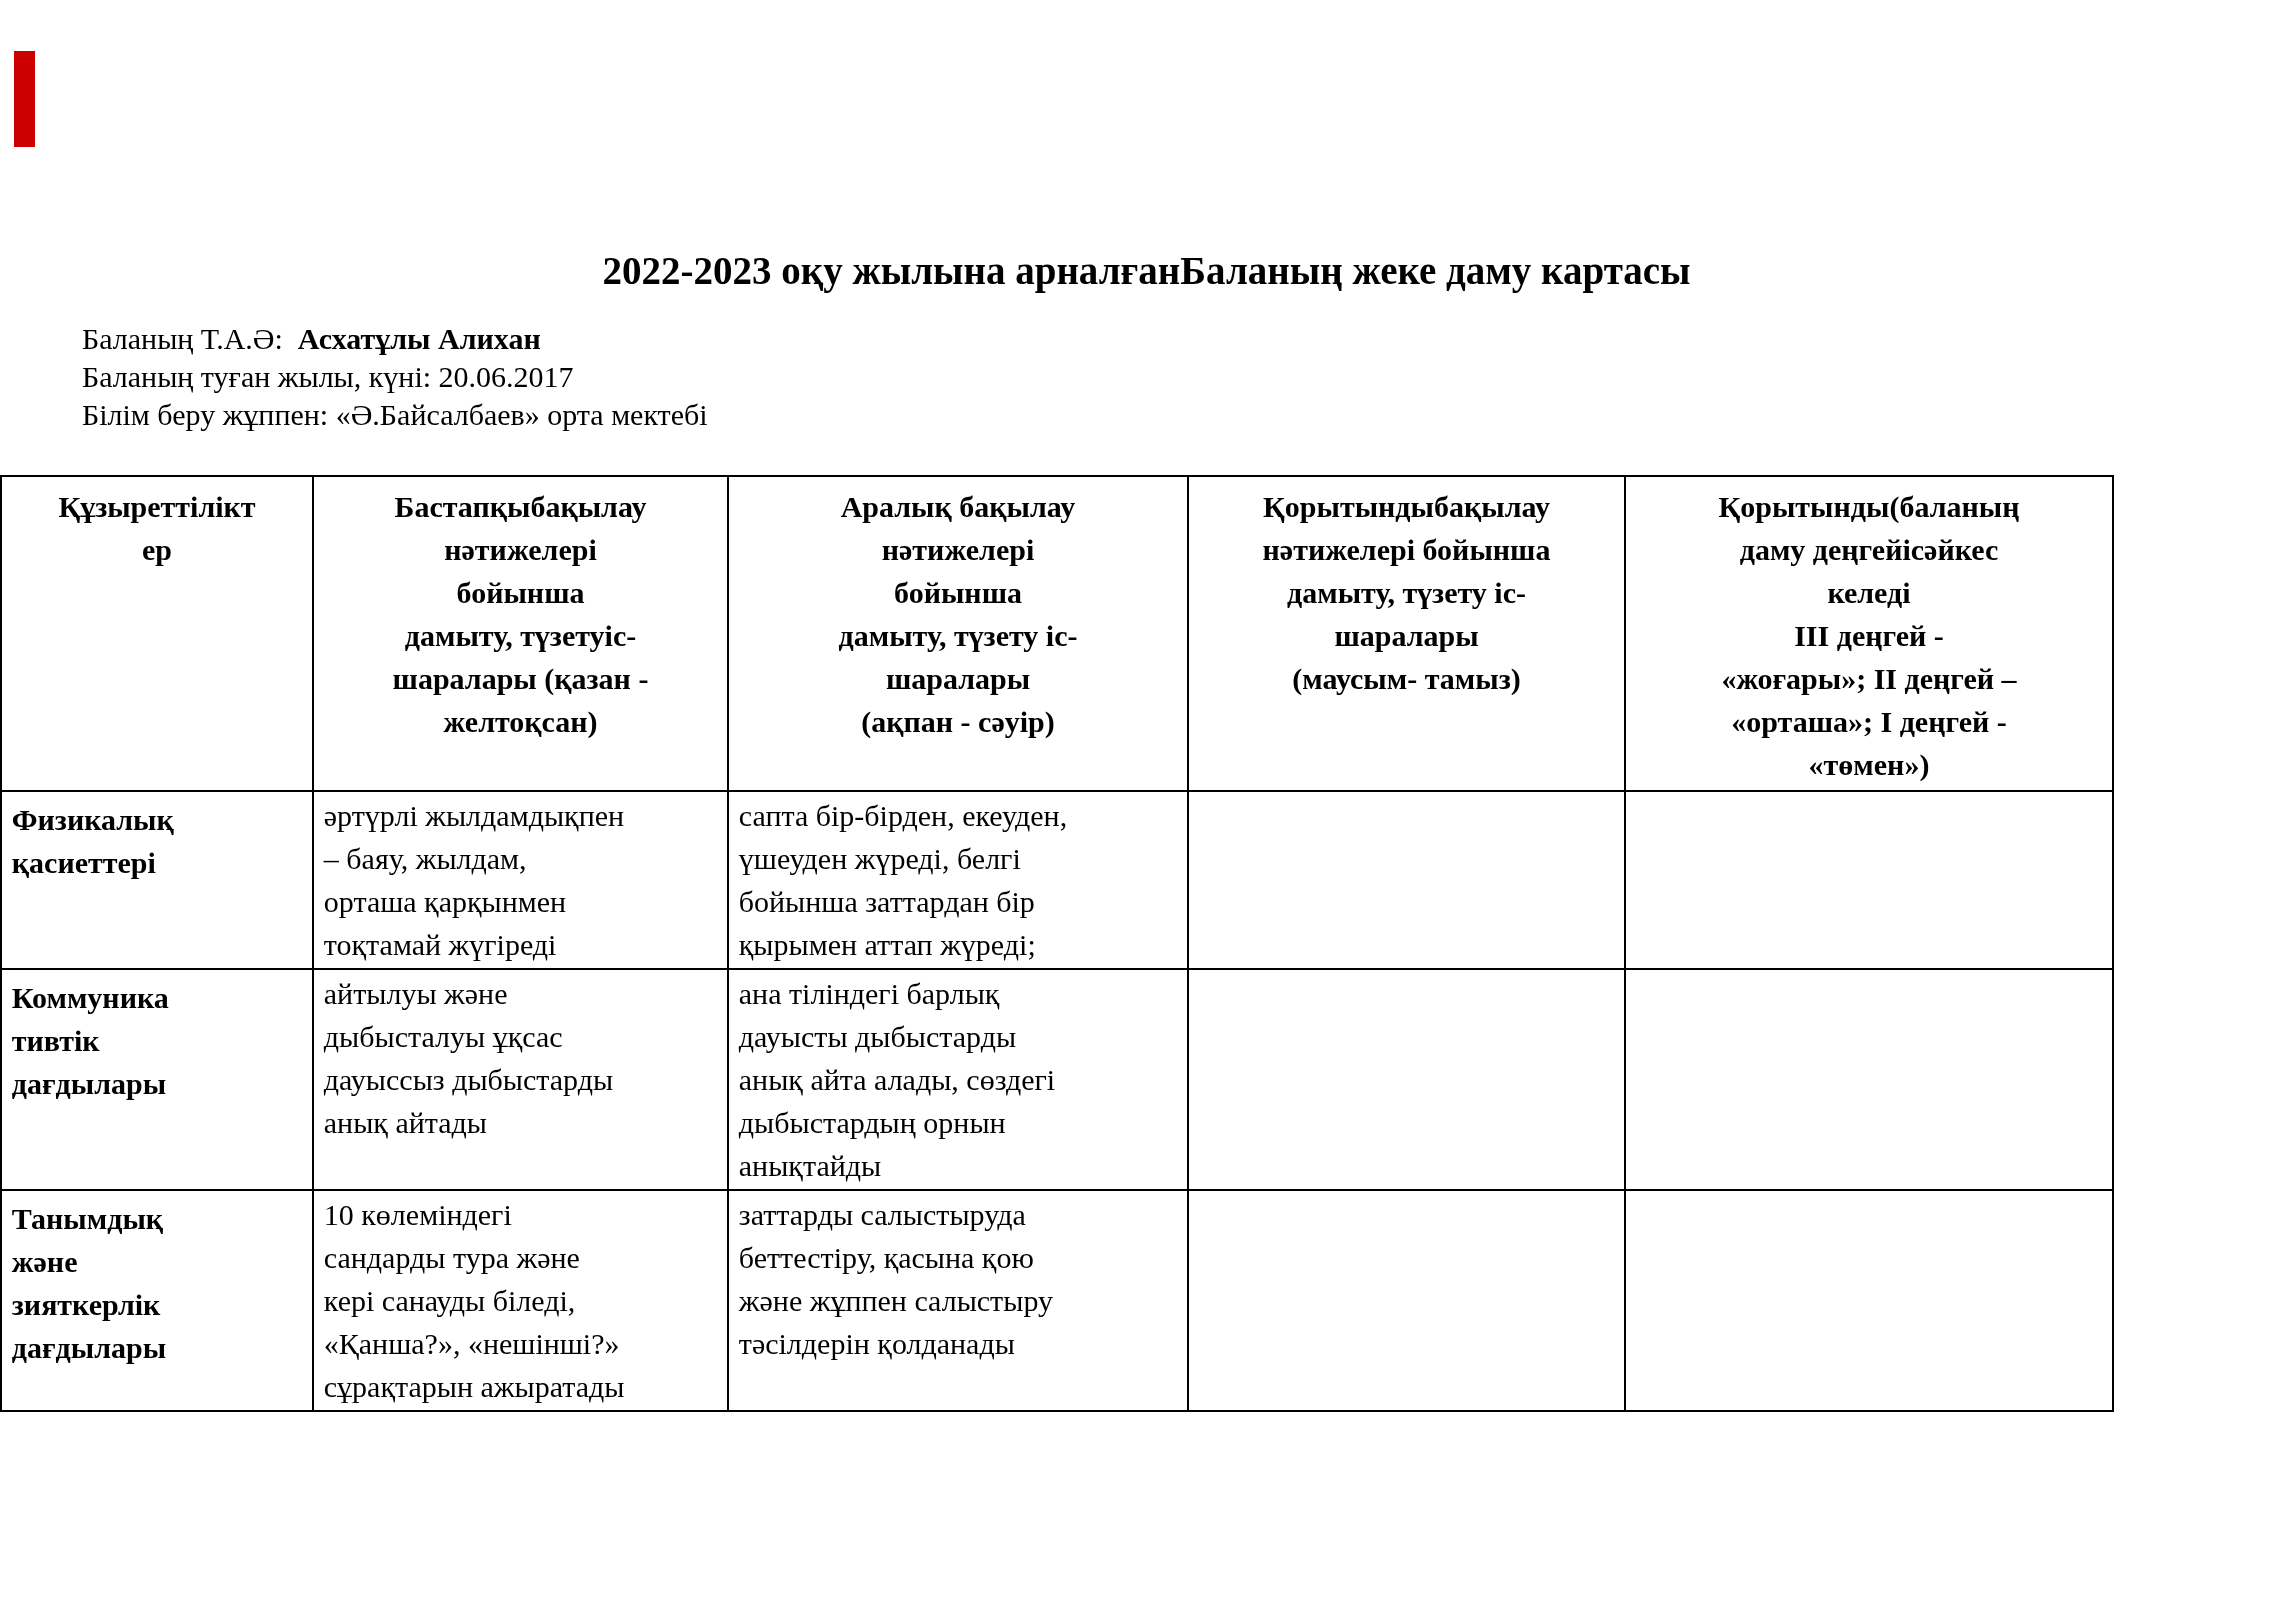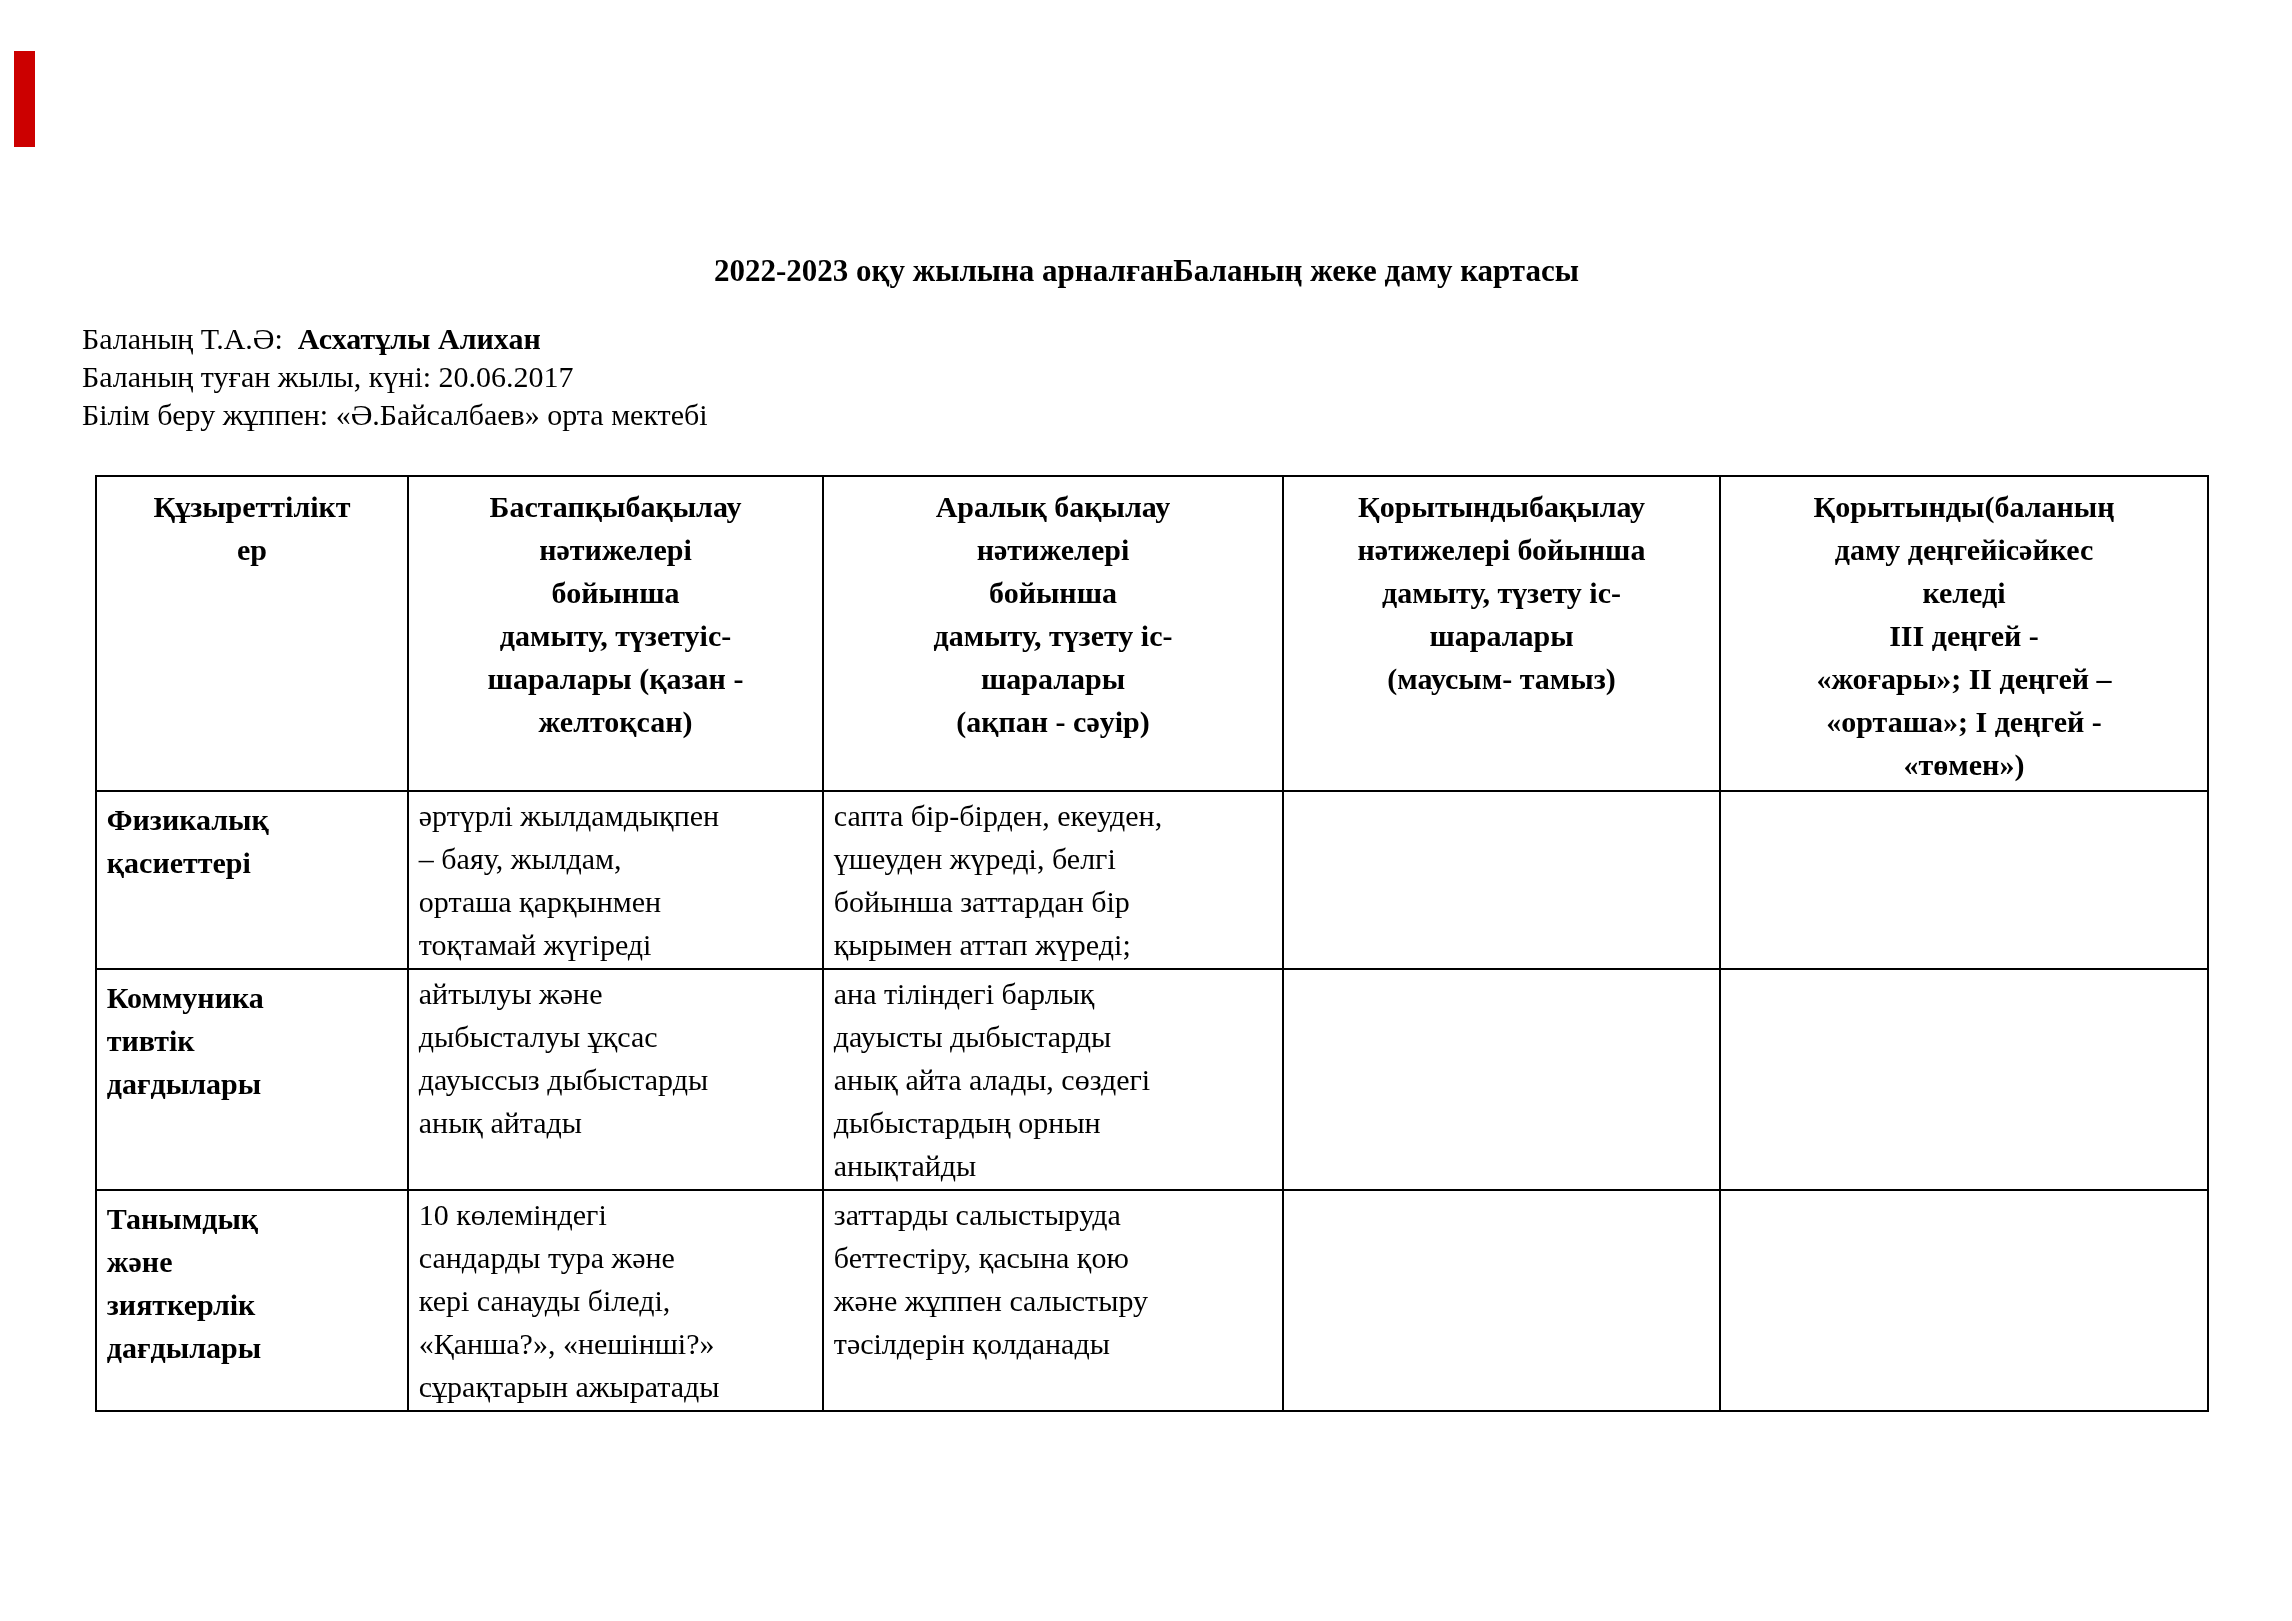--- a/index.html
+++ b/index.html
@@ -18,36 +18,35 @@
     position: absolute;
     left: 13.7px;
     top: 51px;
     width: 21.6px;
     height: 96px;
   }
   .doc-title {
     padding-top: 251px;
     text-align: center;
     font-weight: bold;
-    font-size: 31px;
+    font-size: 39px;
     line-height: 39px;
     white-space: pre-line;
   }
   .info-block {
     margin-left: 82px;
     margin-top: 30px;
     font-size: 30px;
     line-height: 38px;
   }
   .info-line { white-space: pre-wrap; }
   .info-line .bold-value { font-weight: bold; }
   table.dev-table {
     border-collapse: collapse;
     table-layout: fixed;
-    margin-left: 95px;
     margin-top: 41px;
     width: 2111px;
     border: 2.9px solid #000000;
   }
   table.dev-table th,
   table.dev-table td {
     border: 2px solid #000000;
     vertical-align: top;
     white-space: pre-line;
     overflow: hidden;

